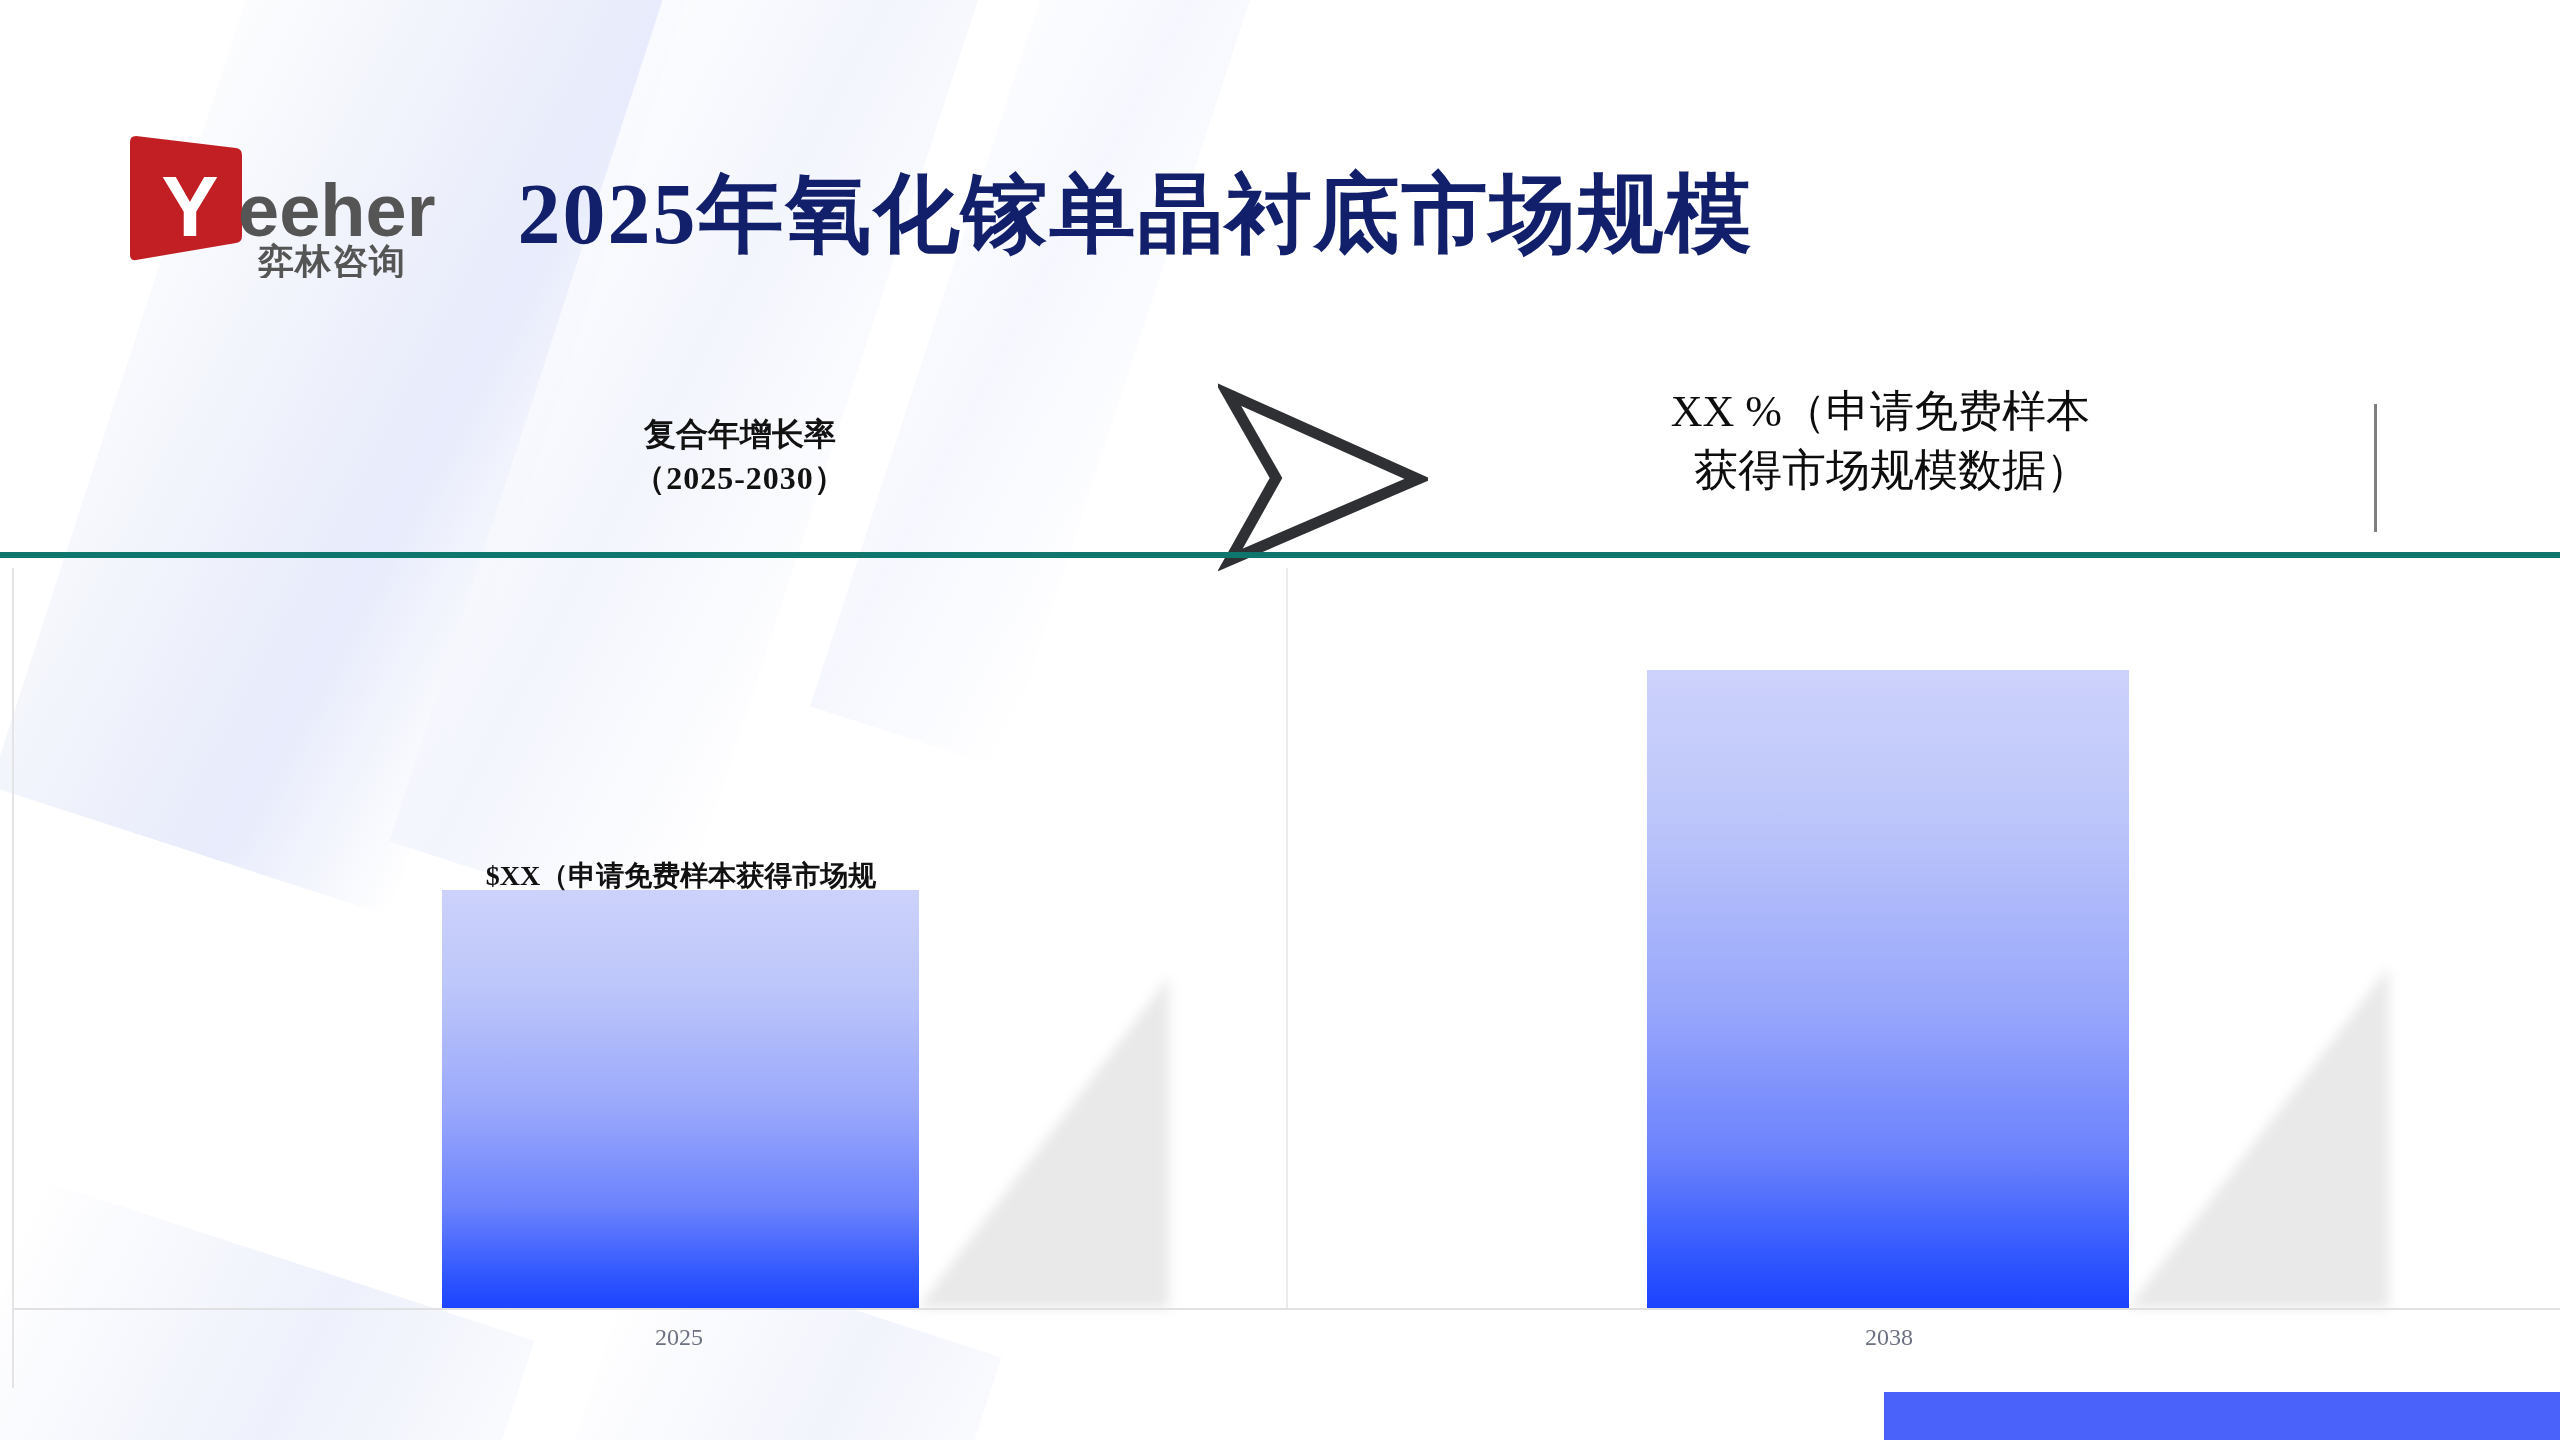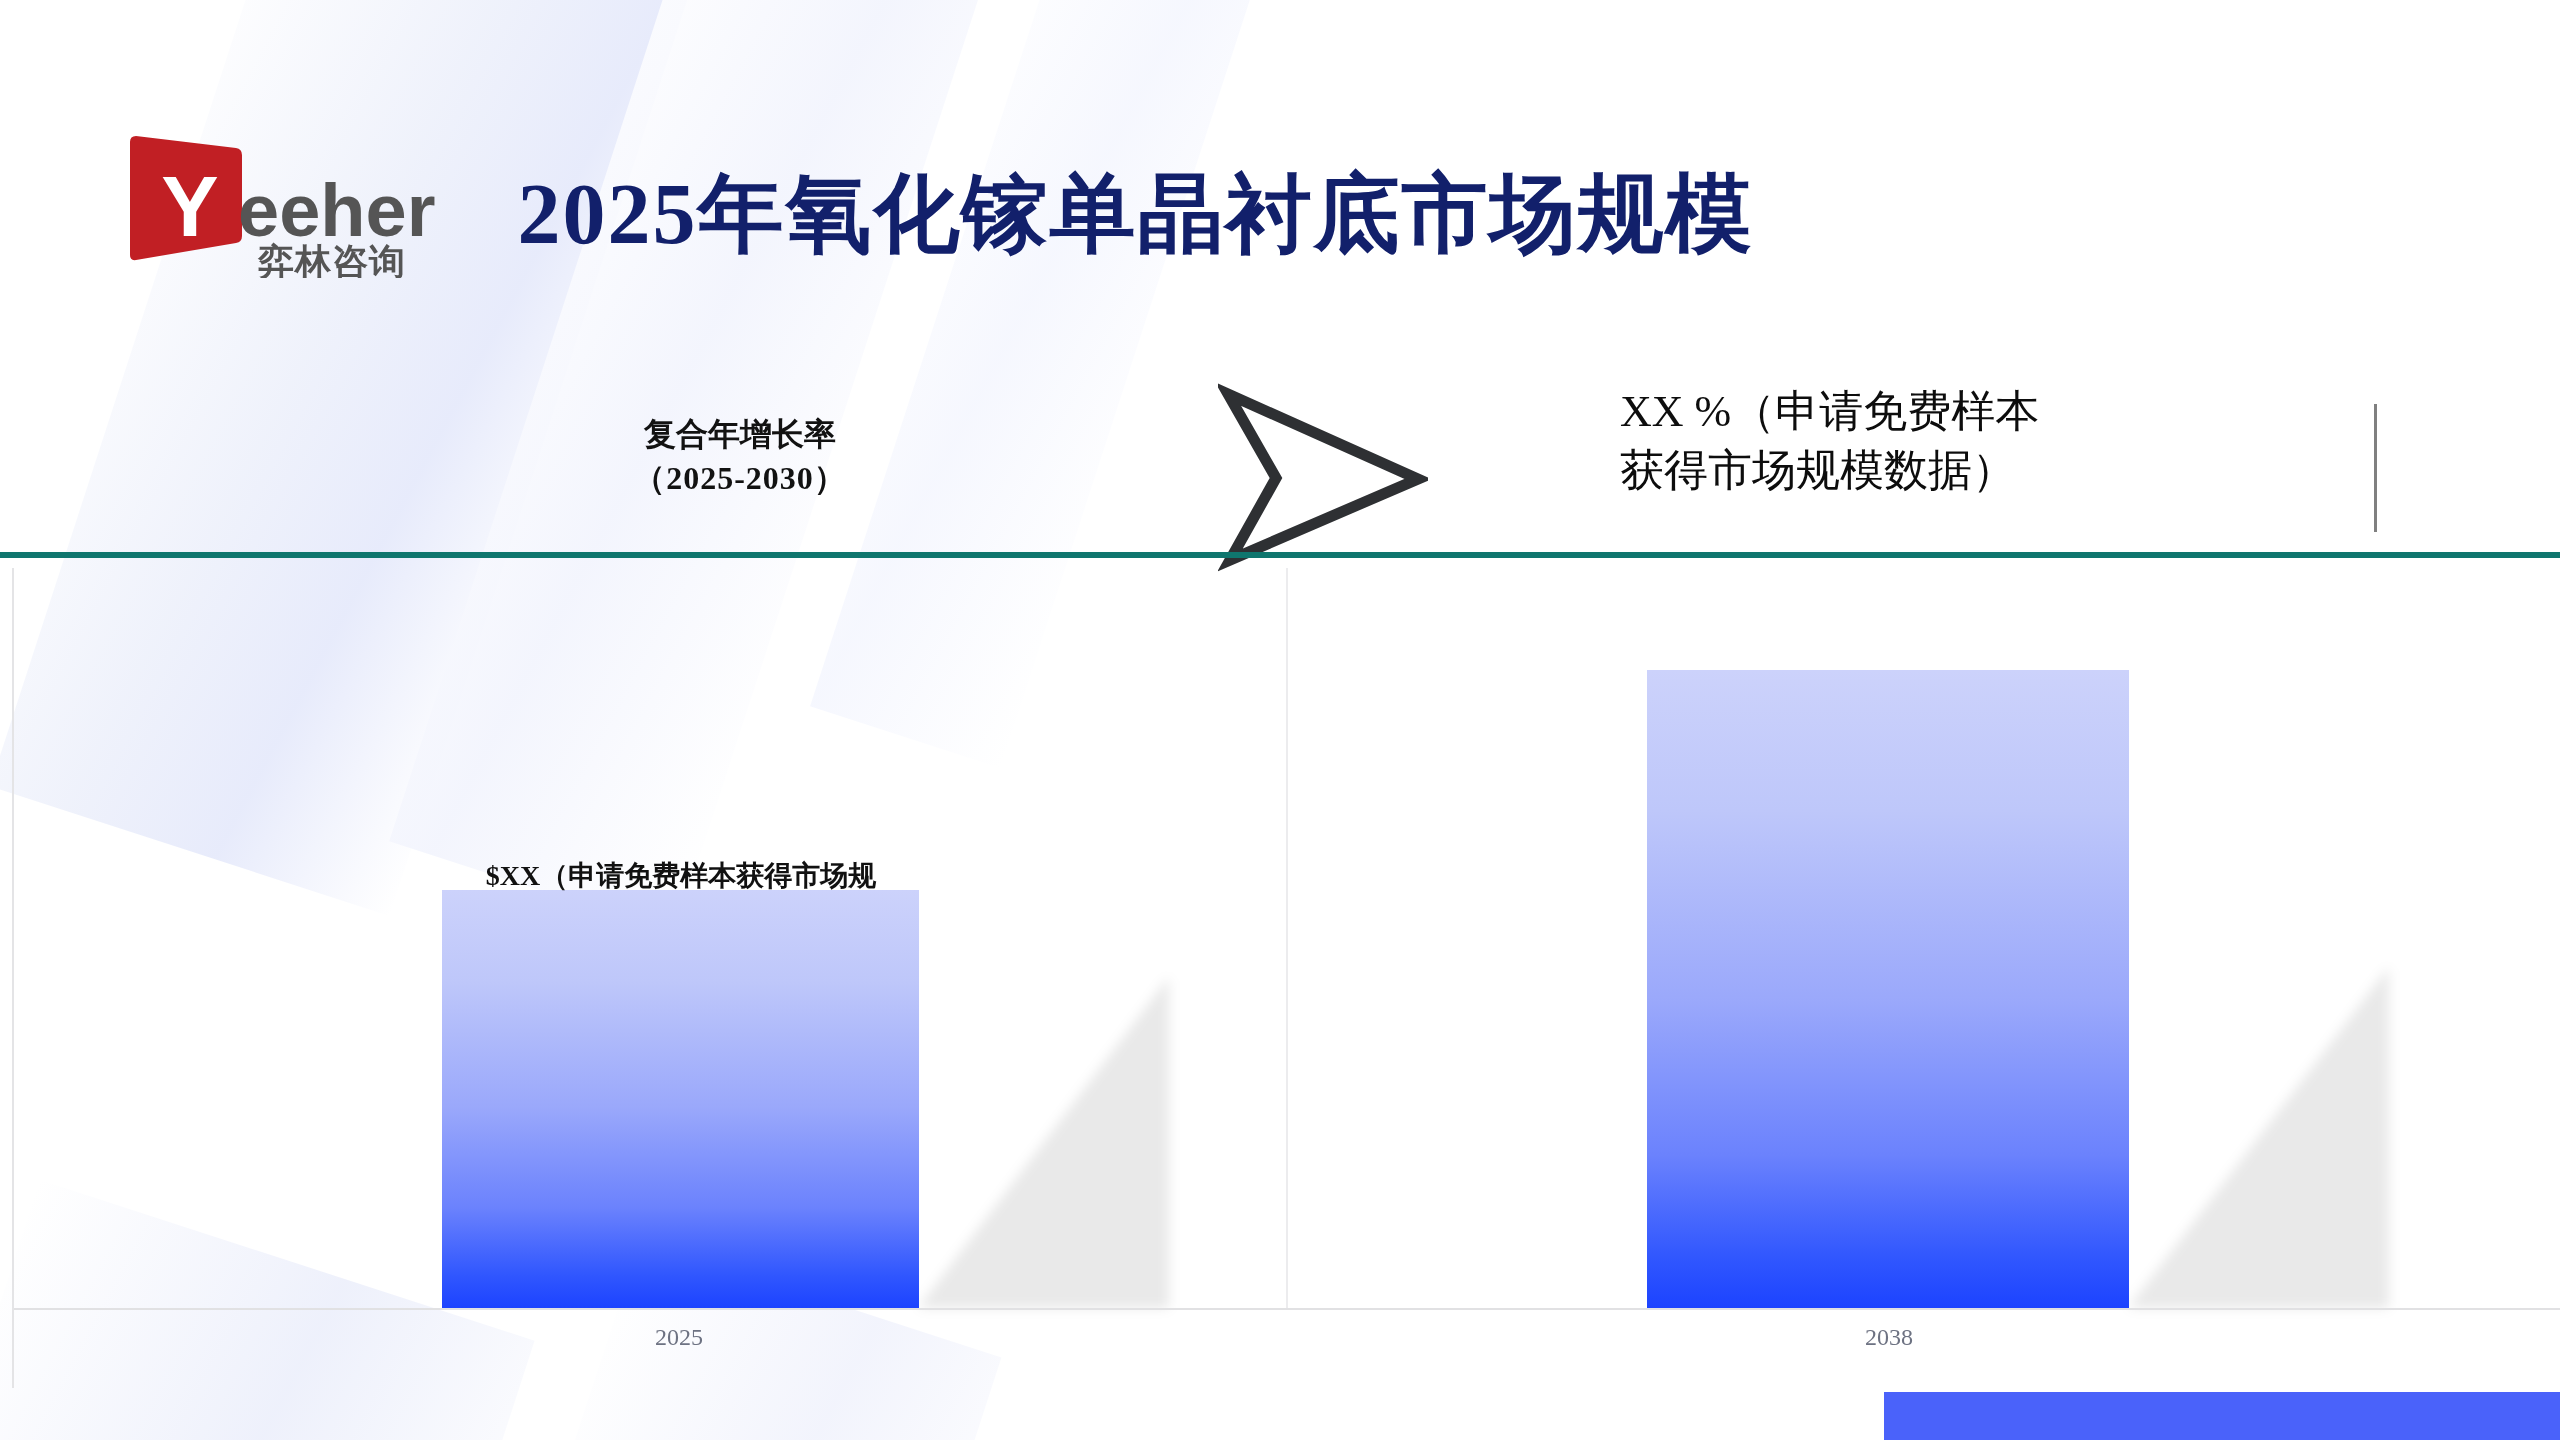--- a/index.html
+++ b/index.html
@@ -112,21 +112,21 @@
     width: 210px;
     height: 190px;
   }
 
   
   .pct-block {
     position: absolute;
     left: 1620px;
     top: 382px;
     width: 470px;
-    text-align: left;
+    text-align: right;
     color: #0d0d0d;
     font-weight: 400;
     font-size: 44px;
     line-height: 1.35;
     font-family: "Liberation Serif", "DejaVu Serif", serif;
   }
 
   
   .side-rule {
     position: absolute;

